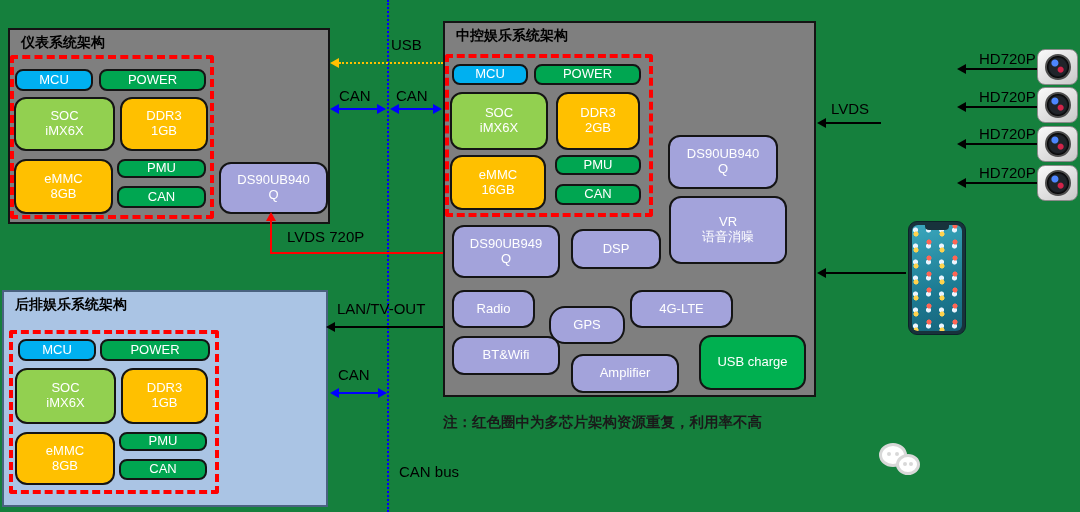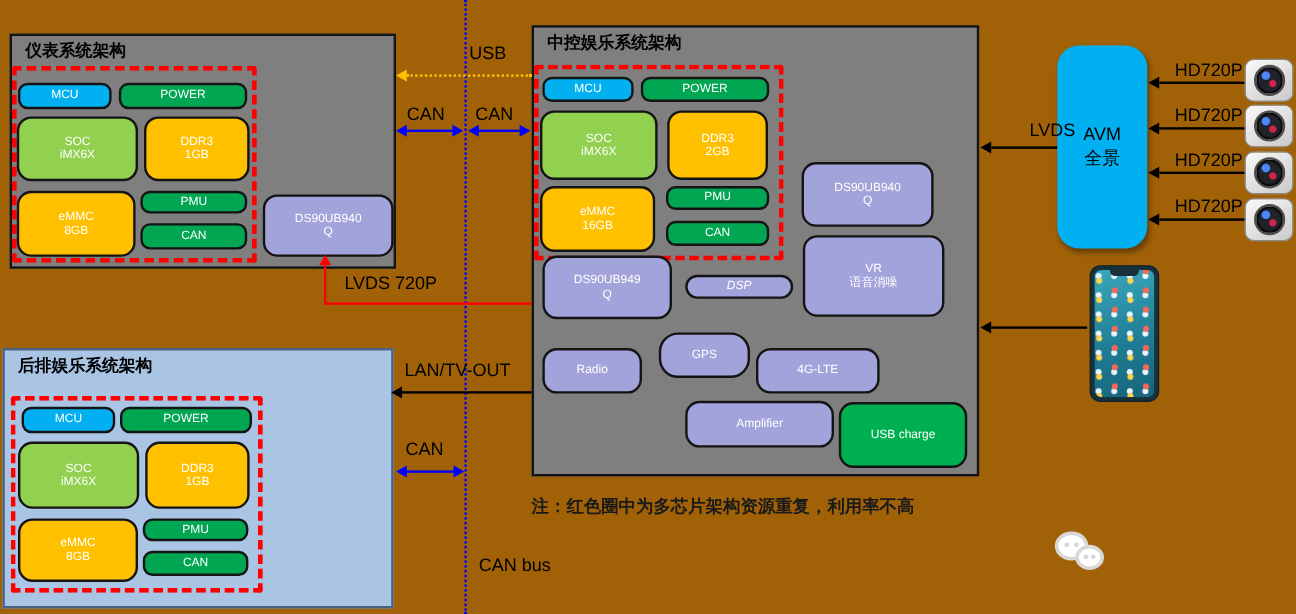--- a/index.html
+++ b/index.html
@@ -1,29 +1,29 @@
 <!DOCTYPE html>
 <html style="--box-gray: #7f7f7f; --rear-bg: #aac4e4; --mcu-blue: #00b0f0; --green: #00a651; --soc-green: #92d050; --amber: #ffc000; --purple: #a3a3db; --usb-green: #00b050; --avm-blue: #00b0f0; --red: #ff0000; --blue-line: #0000ff; --orange-dotted: #ffc000;"><head>
 <meta charset="utf-8">
 <style>
   html,body{margin:0;padding:0;background:#fff;}
   .canvas{
-    position:relative;width:1080px;height:512px;background:#a16207;overflow:hidden;
+    position:relative;width:1080px;height:512px;background:#15803d;overflow:hidden;
     font-family:"Liberation Sans","DejaVu Sans",sans-serif;
   }
   
   .sysbox{position:absolute;box-sizing:border-box;background:var(--box-gray);border:2px solid #141414;}
   .sysbox.rear{background:var(--rear-bg);border:2px solid #4a6280;}
   .sys-title{position:absolute;left:11px;top:4px;font-size:14px;font-weight:bold;color:#000;white-space:nowrap;}
   .reddash{position:absolute;box-sizing:border-box;border:4px dashed var(--red);border-radius:3px;}
   
   .blk{
     position:absolute;box-sizing:border-box;border:2px solid #141414;border-radius:8px;
     display:flex;align-items:center;justify-content:center;text-align:center;
-    color:#fff;font-size:10px;line-height:1.15;white-space:pre-line;
+    color:#fff;font-size:13px;line-height:1.15;white-space:pre-line;
   }
   .blk.big{border-radius:12px;}
   .c-blue{background:var(--mcu-blue);}
   .c-green{background:var(--green);}
   .c-soc{background:var(--soc-green);color:#fff;}
   .c-amber{background:var(--amber);}
   .c-purple{background:var(--purple);}
   .c-usb{background:var(--usb-green);}
   
   .vline{position:absolute;left:387px;top:0;height:512px;width:0;border-left:2px dotted var(--blue-line);}
@@ -126,27 +126,28 @@
     <div class="blk c-amber big" style="left:111px;top:69px;width:84px;height:58px;">DDR3
 2GB</div>
     <div class="blk c-amber big" style="left:5px;top:132px;width:96px;height:55px;">eMMC
 16GB</div>
     <div class="blk c-green" style="left:110px;top:132px;width:86px;height:20px;">PMU</div>
     <div class="blk c-green" style="left:110px;top:161px;width:86px;height:21px;">CAN</div>
     <div class="blk c-purple big" style="left:223px;top:112px;width:110px;height:54px;">DS90UB940
 Q</div>
     <div class="blk c-purple big" style="left:224px;top:173px;width:118px;height:68px;">VR
 语音消噪</div>
-    <div class="blk c-purple big" style="left:7px;top:190px;width:108px;height:53px;">DS90UB949
+    <div class="blk c-purple big" style="left:7px;top:202px;width:108px;height:53px;">DS90UB949
 Q</div>
-    <div class="blk c-purple big" style="left:126px;top:206px;width:90px;height:20px;font-style:italic;">DSP</div>
+    <div class="blk c-purple big" style="left:126px;top:206px;width:90px;height:40px;">DSP</div>
     <div class="blk c-purple big" style="left:7px;top:267px;width:83px;height:38px;">Radio</div>
-    <div class="blk c-purple big" style="left:104px;top:254px;width:76px;height:38px;border-radius:16px;">GPS</div>
+    <div class="blk c-purple big" style="left:104px;top:283px;width:76px;height:38px;border-radius:16px;">GPS</div>
     <div class="blk c-purple big" style="left:185px;top:267px;width:103px;height:38px;">4G-LTE</div>
-    <div class="blk c-purple big" style="left:126px;top:311px;width:124px;height:39px;text-align:center;">Amplifier</div>
+    <div class="blk c-purple big" style="left:7px;top:313px;width:108px;height:39px;">BT&amp;Wifi</div>
+    <div class="blk c-purple big" style="left:126px;top:331px;width:108px;height:39px;text-align:center;">Amplifier</div>
     <div class="blk c-usb big" style="left:254px;top:312px;width:107px;height:55px;">USB charge</div>
   </div>
 
   <div class="sysbox rear" style="left:2px;top:290px;width:326px;height:217px;">
     <div class="sys-title">后排娱乐系统架构</div>
     <div class="reddash" style="left:5px;top:38px;width:210px;height:164px;"></div>
     <div class="blk c-blue" style="left:14px;top:47px;width:78px;height:22px;">MCU</div>
     <div class="blk c-green" style="left:96px;top:47px;width:110px;height:22px;">POWER</div>
     <div class="blk c-soc big" style="left:11px;top:76px;width:101px;height:56px;">SOC
 iMX6X</div>
@@ -181,24 +182,22 @@
   <div class="hline" style="left:335px;top:326px;width:108px;"></div>
   <div class="tri tri-l" style="left:326px;top:322px;"></div>
 
   <div class="lbl" style="left:338px;top:366px;">CAN</div>
   <div class="hline blue" style="left:338px;top:392px;width:41px;"></div>
   <div class="tri tri-l blue" style="left:330px;top:388px;"></div>
   <div class="tri tri-r blue" style="left:378px;top:388px;"></div>
 
   <div class="lbl" style="left:399px;top:463px;">CAN bus</div>
 
-  <div class="avm">AVM
-全景</div>
-
-  <div class="lbl" style="left:831px;top:100px;margin-left:27px;">LVDS</div>
+
+  <div class="lbl" style="left:831px;top:100px;">LVDS</div>
   <div class="hline" style="left:826px;top:122px;width:55px;"></div>
   <div class="tri tri-l" style="left:817px;top:118px;"></div>
 
   <div class="lbl" style="left:979px;top:50px;">HD720P</div>
   <div class="hline" style="left:966px;top:68px;width:72px;"></div>
   <div class="tri tri-l" style="left:957px;top:64px;"></div>
   <div class="cam" style="top:49px;">
       <span class="lens"></span>
     </div>
 

